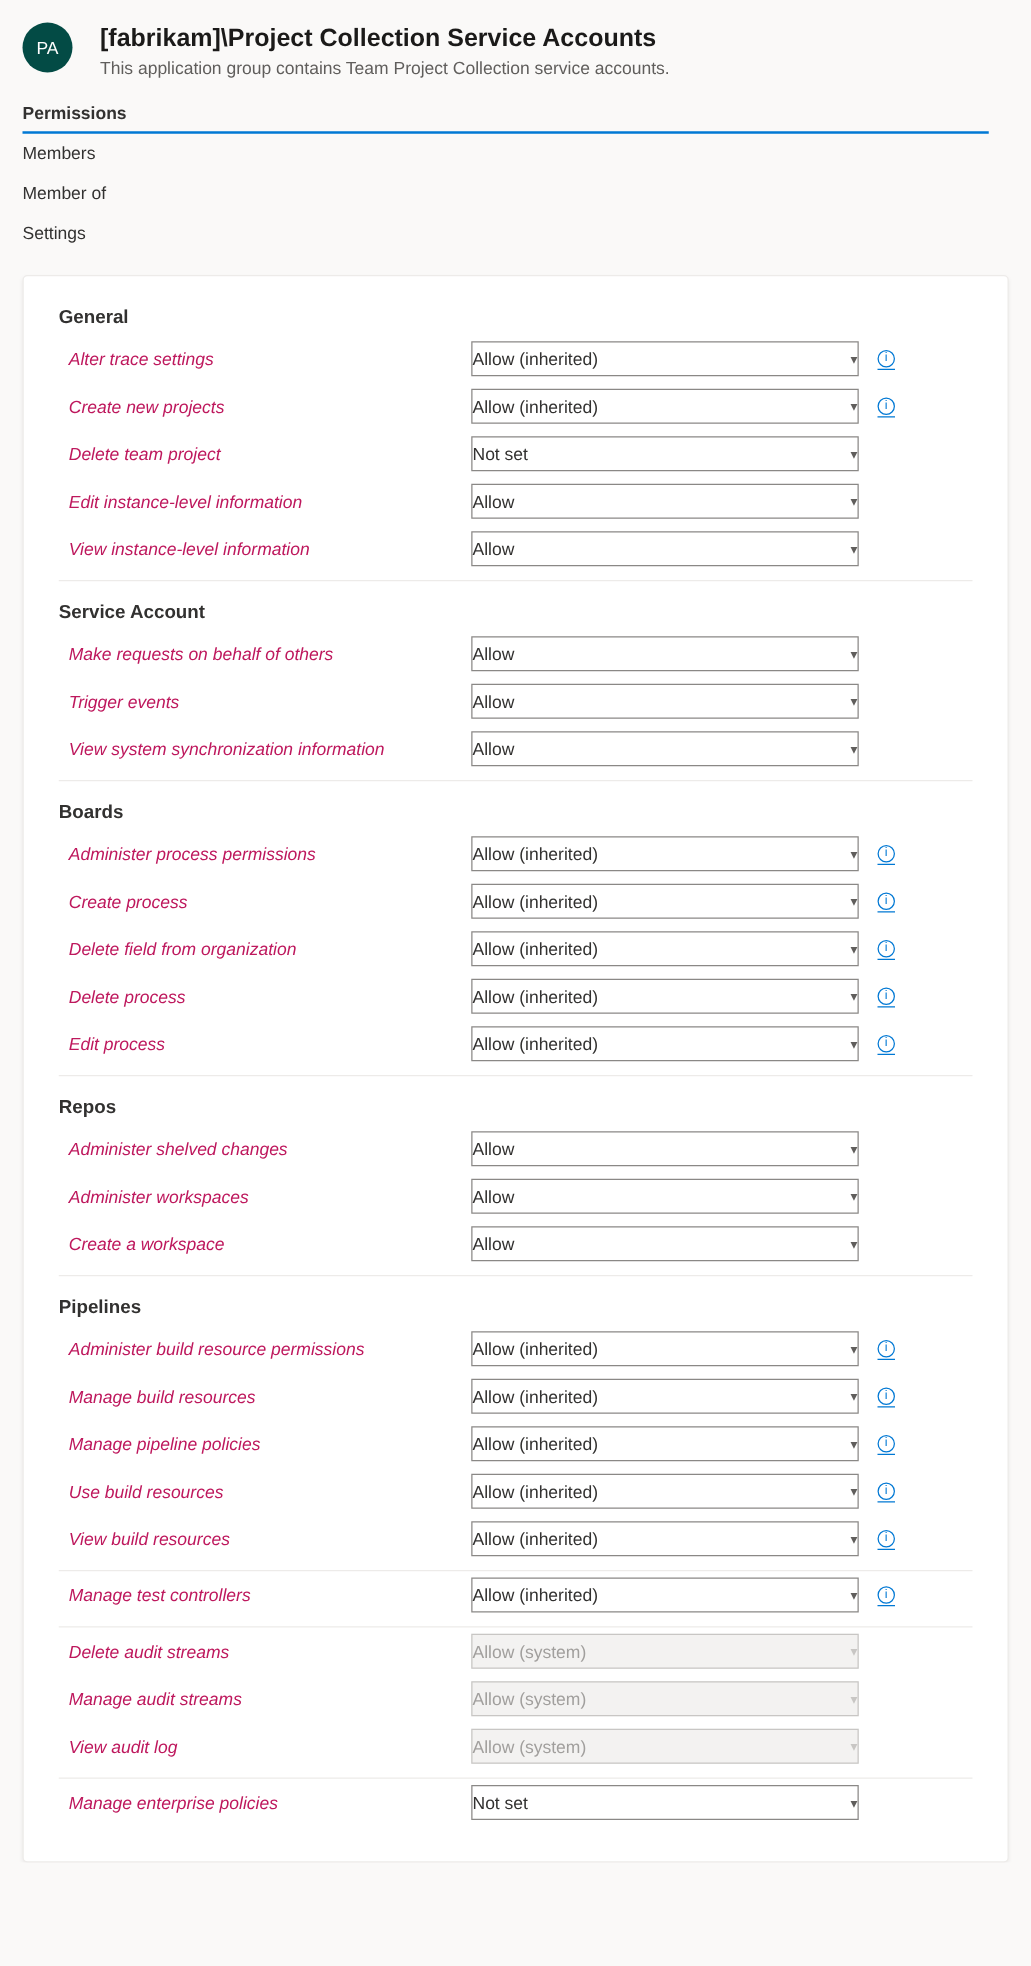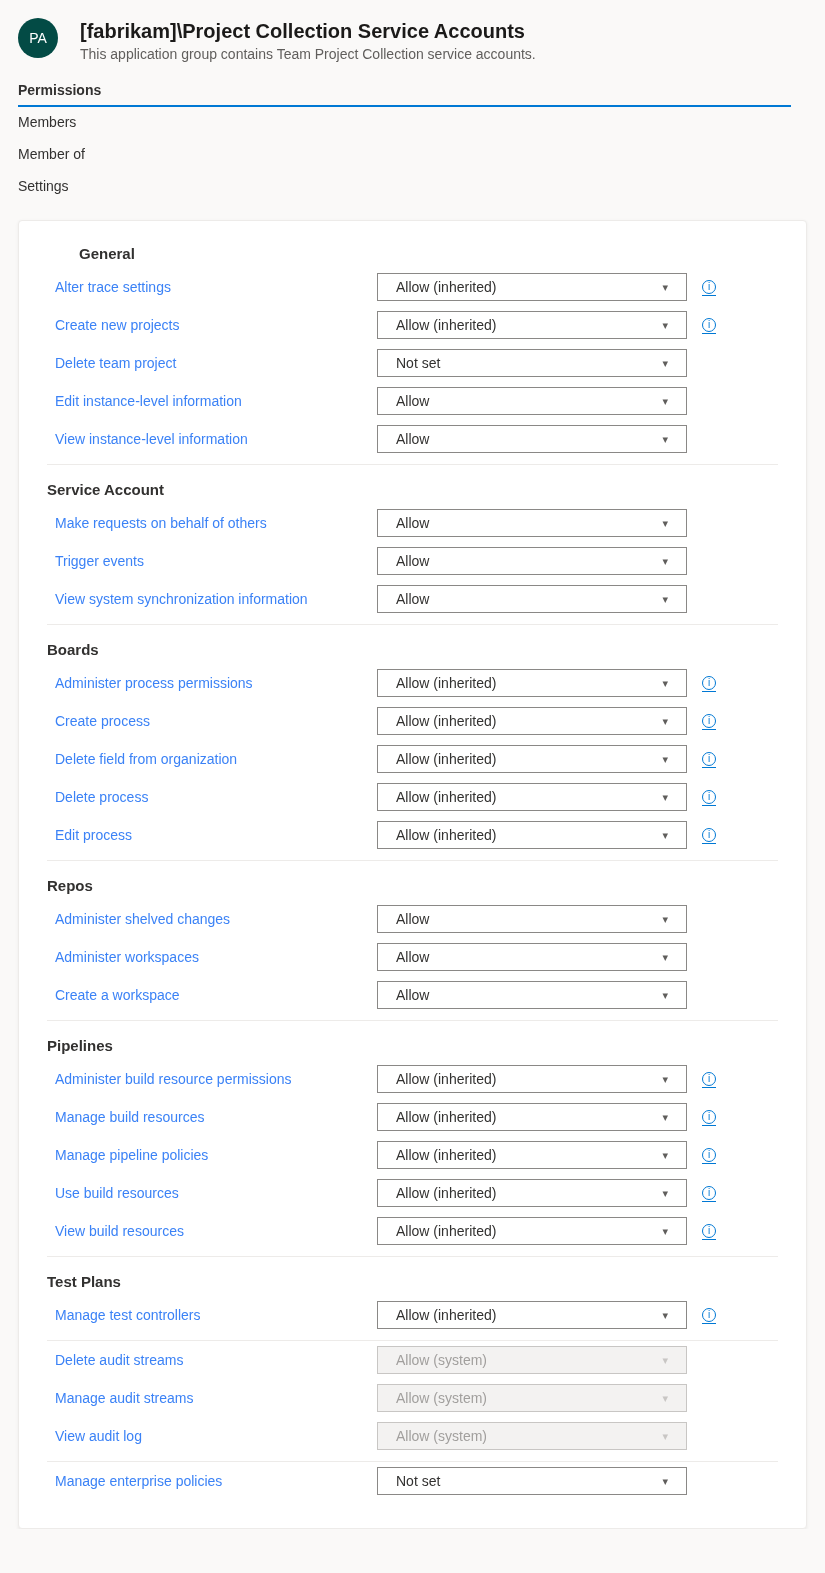--- a/index.html
+++ b/index.html
@@ -32,33 +32,33 @@
   }
   .panel {
     background: #fff; border: 1px solid #edebe9; border-radius: 4px;
     margin-top: 18px; padding: 24px 28px 28px 28px;
     box-shadow: 0 1.6px 3.6px rgba(0,0,0,0.06);
   }
   .section-title {
     font-size: 15px; font-weight: 600; color: #323130;
     padding: 16px 0 6px 0;
   }
-  .section-title.first { padding-top: 0; margin-left: 32px; }
+  .section-title.first { padding-top: 0; }
   .perm-row {
     display: flex; align-items: center; min-height: 38px;
     gap: 10px;
   }
   .perm-label {
-    flex: 0 0 320px; font-size: 14px; color: #3b82f6; padding-left: 8px;
+    flex: 0 0 320px; font-size: 14px; color: #be185d; padding-left: 8px; font-style: italic;
   }
   .perm-select {
     flex: 0 0 310px; height: 28px;
     border: 1px solid #8a8886; background: #fff;
     display: flex; align-items: center; justify-content: space-between;
-    padding: 0 18px; font-size: 14px; color: #323130; cursor: pointer;
+    padding: 0 0; font-size: 14px; color: #323130; cursor: pointer;
   }
   .perm-select.disabled {
     background: #f3f2f1; color: #a19f9d; border-color: #c8c6c4; cursor: default;
   }
   .chev { font-size: 11px; color: #605e5c; }
   .perm-select.disabled .chev { color: #c8c6c4; }
   .info-wrap { width: 24px; display: flex; justify-content: center; }
   .info-icon {
     width: 14px; height: 14px; border: 1px solid #0078d4; border-radius: 50%;
     display: flex; align-items: center; justify-content: center;
@@ -286,21 +286,20 @@
         <div class="perm-label">View build resources</div>
         <div class="perm-select">
           <span>Allow (inherited)</span>
           <span class="chev">▾</span>
         </div>
         <div class="info-wrap">
           <span class="info-icon">i</span>
         </div>
       </div>
       <hr class="section-divider">
-      <div class="section-title">Test Plans</div>
       <div class="perm-row">
         <div class="perm-label">Manage test controllers</div>
         <div class="perm-select">
           <span>Allow (inherited)</span>
           <span class="chev">▾</span>
         </div>
         <div class="info-wrap">
           <span class="info-icon">i</span>
         </div>
       </div>

